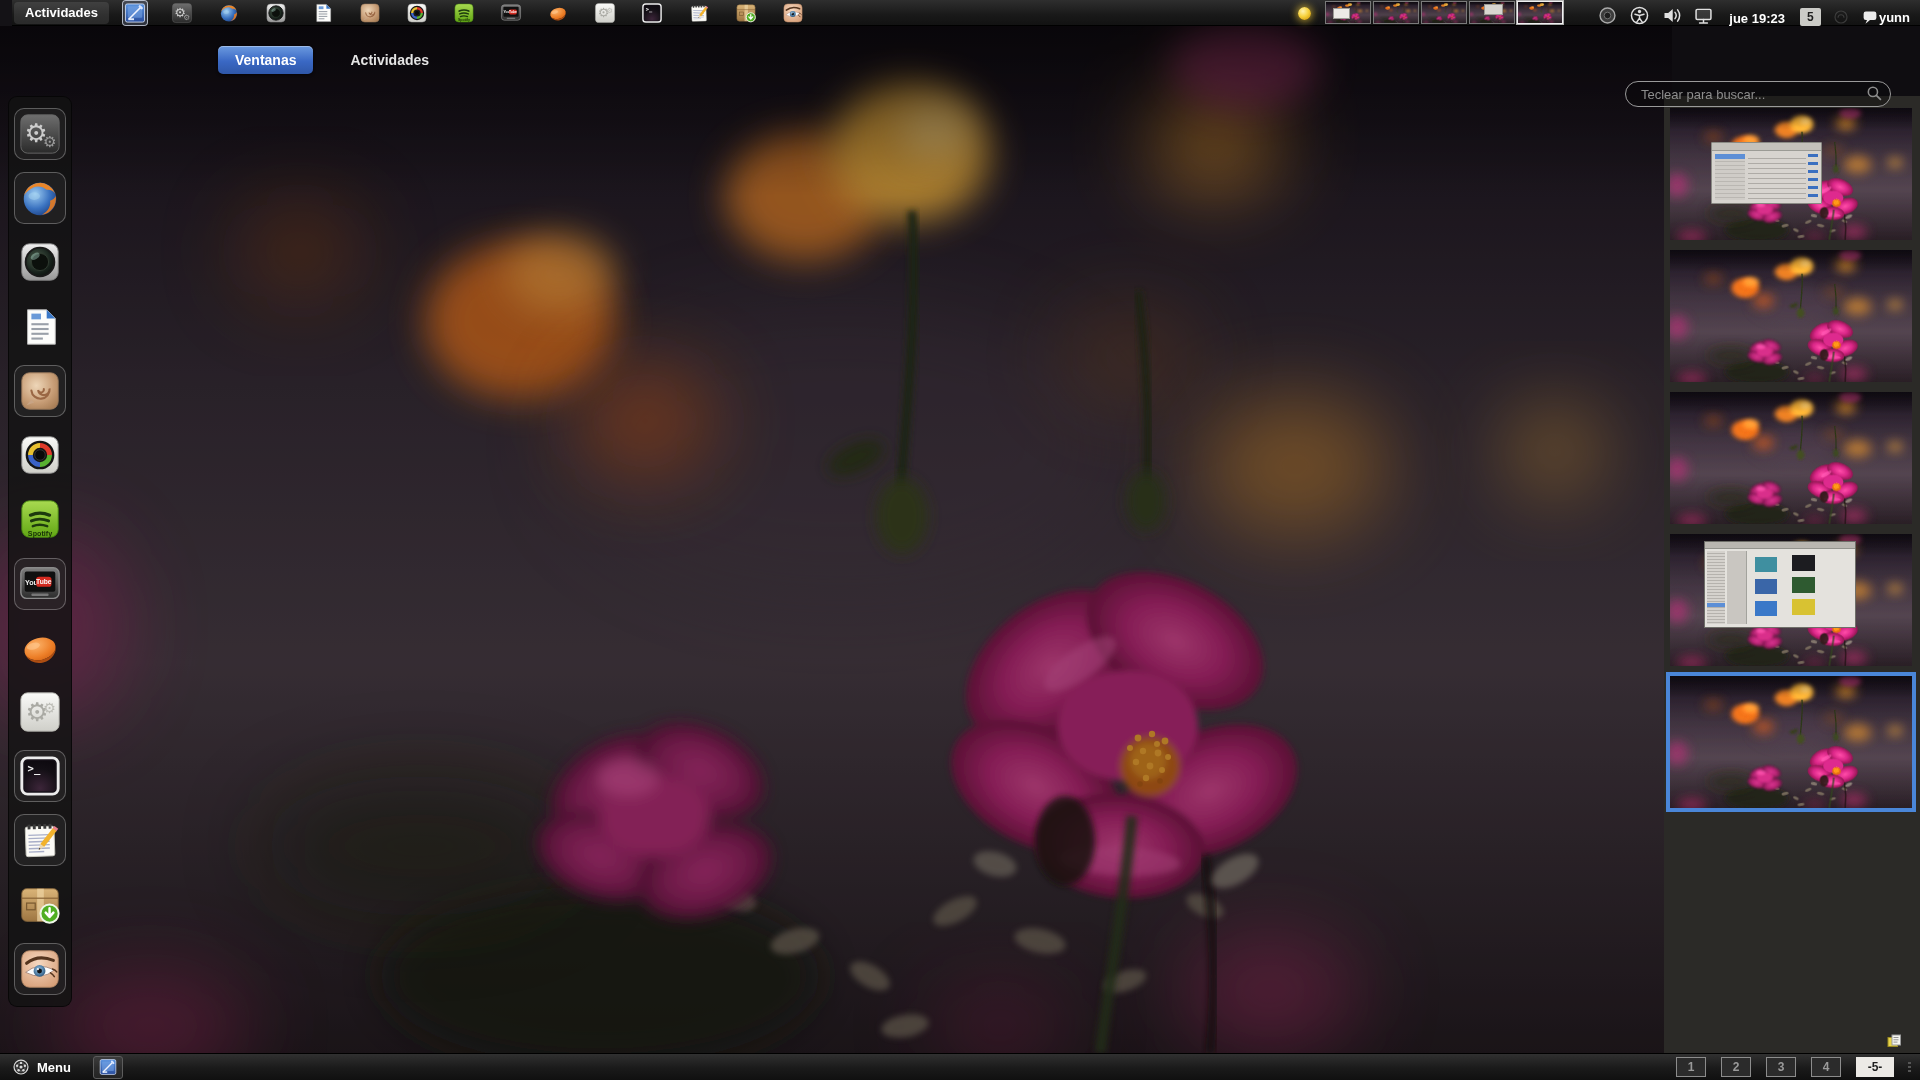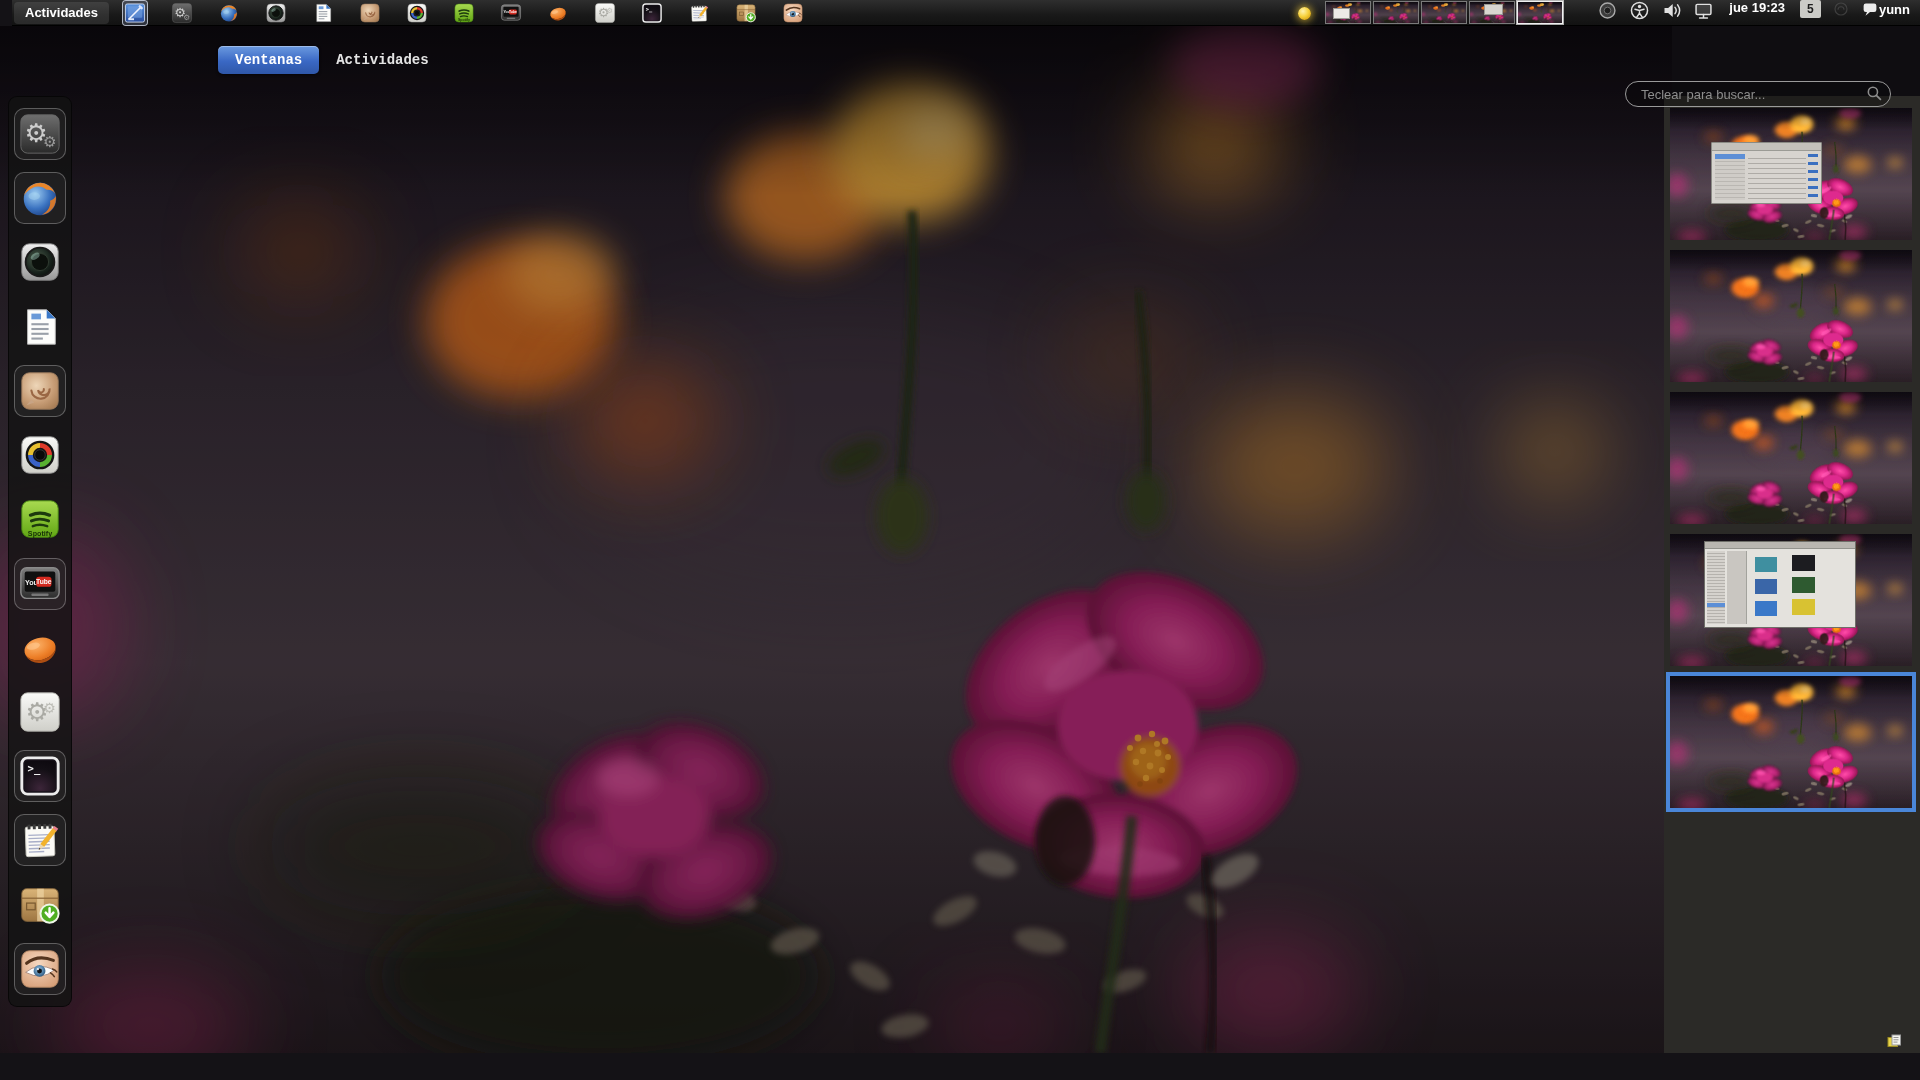--- a/index.html
+++ b/index.html
@@ -19,33 +19,33 @@
   .tp-svg{width:22px;height:22px;display:block;}
   .notif-dot{position:absolute;left:1286px;top:7px;width:13px;height:13px;border-radius:50%;
     background:radial-gradient(circle at 38% 32%,#fff3b0,#f7d23e 45%,#d8a414 80%,#a87c08);
     box-shadow:0 0 7px 2px rgba(255,214,60,.55);}
   .ws-previews{position:absolute;left:1313px;top:1px;display:flex;gap:2px;}
   .mini-thumb{width:46px;height:23px;border:1px solid #7a7a7a;background:#000;position:relative;overflow:hidden;}
   .mini-thumb svg{width:100%;height:100%;display:block;filter:brightness(1.45) saturate(1.1);}
   .mini-thumb.active{border:1px solid #f0f0f0;box-shadow:0 0 0 1px rgba(255,255,255,.65);}
   .mini-win{position:absolute;left:15%;top:28%;width:40%;height:52%;background:#eceae6;border:1px solid #9a9a94;}
   .mini-win.small{left:32%;top:10%;width:42%;height:50%;background:#d8d6d0;}
-  .status-area{position:absolute;right:0;top:0;height:26px;display:flex;align-items:flex-start;gap:11px;padding-right:10px;}
+  .status-area{position:absolute;right:0;top:0;height:26px;display:flex;align-items:flex-end;gap:11px;padding-right:10px;}
   .st-ic{width:21px;height:21px;display:block;}
   .clock{color:#fff;font-weight:bold;font-size:13px;padding:0 4px;}
   .ws-badge{background:#cbcbc7;color:#1d1d1d;font-weight:bold;font-size:12px;
     min-width:21px;height:18px;border-radius:2px;display:flex;align-items:center;justify-content:center;padding:0 4px;}
   .username{color:#fff;font-weight:bold;font-size:13px;display:flex;align-items:center;gap:0;}
 
   
   .overview{position:absolute;top:26px;left:0;width:1920px;height:1027px;background:#0f0d11;}
   .wallpaper{position:absolute;left:0;top:0;width:1672px;height:1027px;}
   .wallpaper svg{width:100%;height:100%;display:block;}
 
-  .tabs{position:absolute;left:218px;top:20px;display:flex;align-items:flex-start;gap:0;z-index:5;font-family:Liberation Mono, monospace;}
+  .tabs{position:absolute;left:218px;top:20px;display:flex;align-items:flex-start;gap:20px;z-index:5;}
   .tab{font-size:14px;font-weight:bold;color:#e4e4e4;padding:6px 17px;border-radius:5px;cursor:default;}
   .tab.active{background:linear-gradient(#6b9ae0,#3a68c4 55%,#2f57a8);color:#fff;
     box-shadow:inset 0 1px 0 rgba(255,255,255,.35),0 1px 3px rgba(0,0,0,.6);}
 
   .search-box{position:absolute;left:1625px;top:23px;width:266px;height:26px;z-index:5;margin-top:32px;}
   .search-box input{width:100%;height:100%;border-radius:14px;border:1px solid #9a9a9a;
     background:rgba(8,8,8,.35);color:#aaa;font-size:13px;font-family:"Liberation Sans",sans-serif;
     padding:0 32px 0 15px;outline:none;}
   .search-box input::placeholder{color:#8e8e8e;}
   .search-ic{position:absolute;right:7px;top:3px;width:19px;height:19px;}
@@ -733,18 +733,39 @@
         </svg>
       <div class="username">
         <svg class="st-ic" viewBox="0 0 24 24" style="width:18px;height:18px;">
             <use href="#ic-chat"></use>
           </svg>
         <span>yunn</span>
       </div>
     </div>
   </div>
 
+  <div class="bottom-bar">
+    <div class="menu-btn">
+      <svg class="menu-ic" viewBox="0 0 24 24">
+          <use href="#ic-menu"></use>
+        </svg>
+      <span class="menu-label">Menu</span>
+    </div>
+    <div class="task-item">
+      <svg viewBox="0 0 46 46">
+          <use href="#ic-bluepen"></use>
+        </svg>
+    </div>
+    <div class="ws-buttons">
+      <div class="ws-btn">1</div>
+      <div class="ws-btn">2</div>
+      <div class="ws-btn">3</div>
+      <div class="ws-btn">4</div>
+      <div class="ws-btn active">-5-</div>
+    </div>
+    <div class="grip"></div>
+  </div>
 
   <svg class="tray-icon" viewBox="0 0 19 19">
       <use href="#ic-traynotes"></use>
     </svg>
 
 </div>
 
 </body></html>

